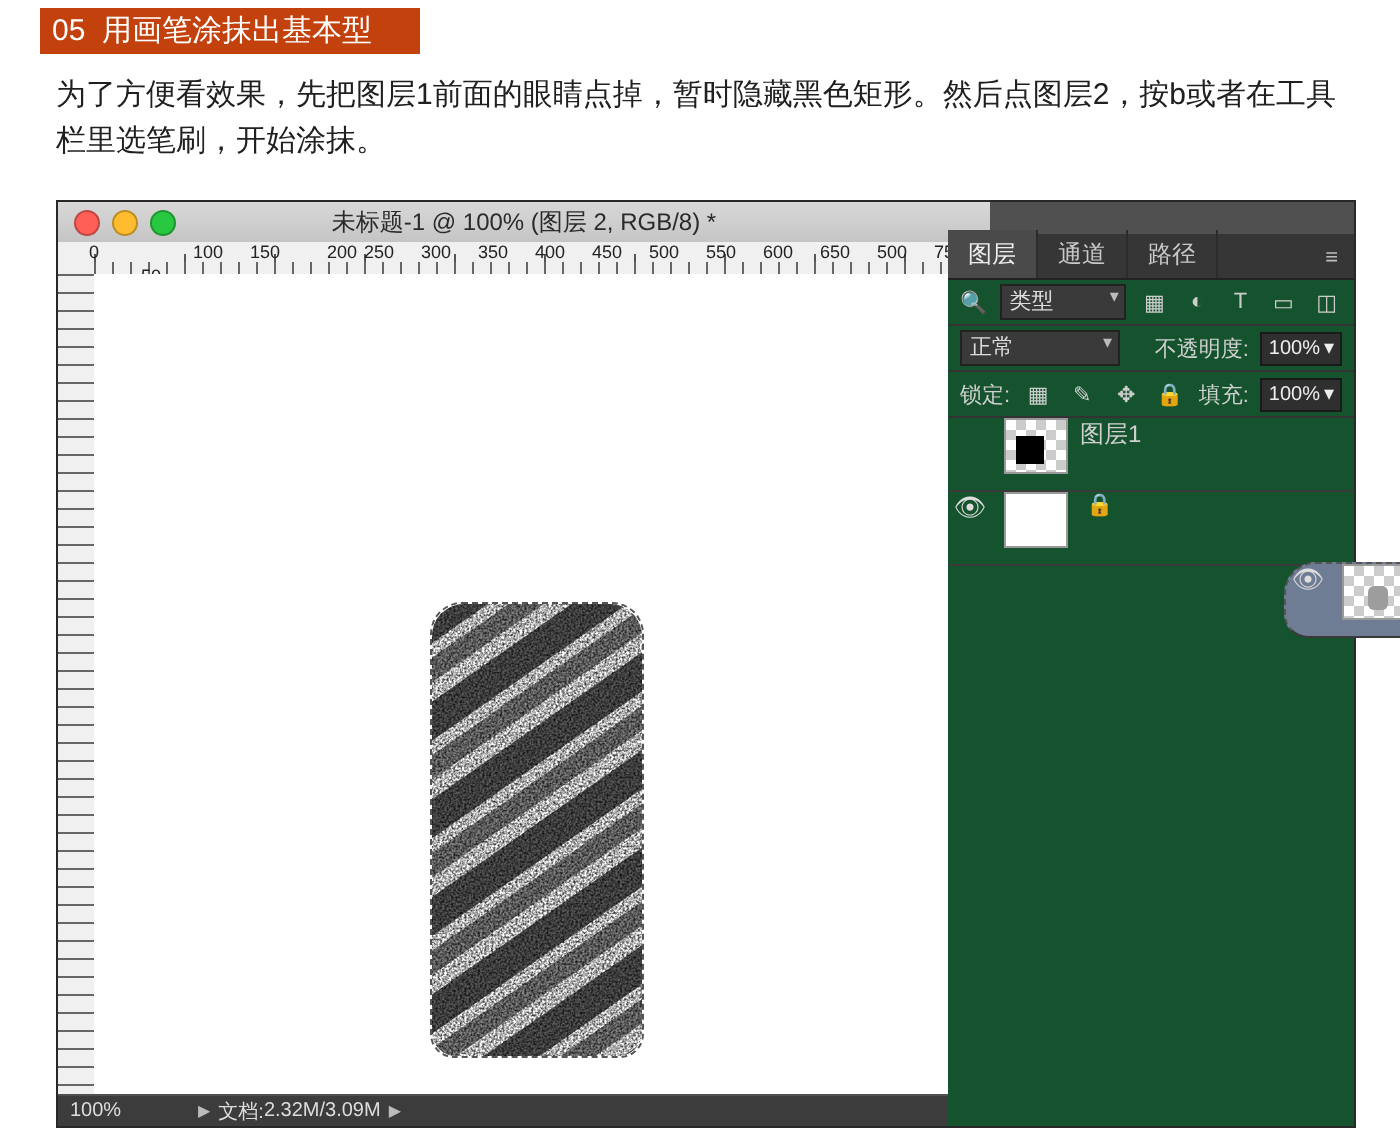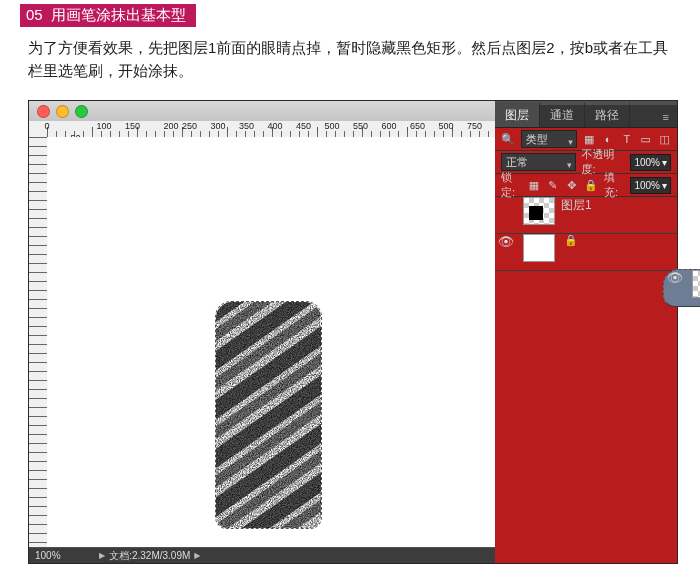--- a/index.html
+++ b/index.html
@@ -1,17 +1,17 @@
 <!DOCTYPE html>
 <html><head>
 <meta charset="utf-8">
 <style>
   html, body { margin:0; padding:0; background:#fff; font-family:"Microsoft YaHei","PingFang SC",sans-serif; }
   .page { width:700px; height:573px; position:relative; }
-  .step-header { position:absolute; left:20px; top:4px; background:#be185d; color:#fff; font-size:15px; padding:2px 10px 2px 6px; font-weight:400; }
+  .step-header { position:absolute; left:20px; top:4px; background:#c2410c; color:#fff; font-size:15px; padding:2px 24px 2px 6px; font-weight:400; }
   .instruction { position:absolute; left:28px; top:36px; right:28px; font-size:15px; color:#202020; line-height:1.55; }
   
   .pswin { position:absolute; left:28px; top:100px; width:648px; height:462px; background:#505050; border:1px solid #282828; }
   
   .titlebar { position:absolute; left:0; top:0; right:182px; height:20px; background:linear-gradient(#d8d8d8,#c5c5c5); border-bottom:1px solid #9a9a9a; }
   .traffic { position:absolute; left:8px; top:4px; display:flex; gap:6px; }
   .dot { width:11px; height:11px; border-radius:50%; border:1px solid rgba(0,0,0,.25); }
   .dot.r{background:#ff5f57;} .dot.y{background:#febc2e;} .dot.g{background:#28c840;}
   .titletext { position:absolute; left:0; right:0; top:2px; text-align:center; font-size:12px; color:#2a2a2a; }
   
@@ -28,27 +28,27 @@
   .canvas { position:absolute; left:18px; top:36px; right:182px; bottom:16px; background:#fff; }
   
   .sel { position:absolute; left:168px; top:164px; width:105px; height:226px; border:1px dashed #555; border-radius:16px 16px 12px 12px; }
   .brush { position:absolute; inset:0; border-radius:16px 16px 12px 12px; overflow:hidden; }
   .brush svg { width:100%; height:100%; display:block; }
   
   .status { position:absolute; left:0; right:182px; bottom:0; height:15px; background:#3c3c3c; color:#ddd; font-size:10px; display:flex; align-items:center; }
   .status .zoom { width:60px; padding-left:6px; }
   .status .tri { margin:0 4px; font-size:8px; color:#bbb; }
   
-  .panels { position:absolute; right:0; top:4px; width:182px; bottom:0; background:#b91c1c; color:#d0d0d0; font-size:11px; }
+  .panels { position:absolute; right:0; top:16px; width:203px; bottom:0; background:#14532d; color:#d0d0d0; font-size:11px; }
   .tabbar { height:22px; background:#363636; display:flex; align-items:flex-end; border-bottom:1px solid #222; }
   .tab { padding:4px 10px 3px; font-size:12px; color:#c8c8c8; border-right:1px solid #2c2c2c; }
   .tab.active { background:#4a4a4a; color:#eee; }
   .tabbar .menu { margin-left:auto; padding:4px 8px; color:#bbb; }
   .optrow { height:22px; border-bottom:1px solid #333; display:flex; align-items:center; padding:0 6px; gap:6px; }
-  .select { background:#3a3a3a; border:1px solid #222; color:#ddd; font-size:11px; height:16px; display:flex; align-items:flex-end; padding:0 14px 0 4px; position:relative;font-family:Liberation Serif, serif; }
+  .select { background:#3a3a3a; border:1px solid #222; color:#ddd; font-size:11px; height:16px; display:flex; align-items:flex-start; padding:0 14px 0 4px; position:relative;font-family:Liberation Serif, serif; }
   .select::after { content:"▾"; position:absolute; right:3px; font-size:9px; color:#bbb; }
   .iconbtn { width:16px; height:16px; display:flex; align-items:center; justify-content:center; color:#ccc; }
   .pct { background:#2f2f2f; border:1px solid #1a1a1a; color:#eee; font-size:10px; padding:0 3px; height:15px; display:flex; align-items:center; }
   .layerlist { padding:0; }
   .layer { height:36px; display:flex; align-items:flex-start; border-bottom:1px solid #3a3a3a; }
   .layer.sel { background:#6f7d94; color:#fff; }
   .eye { width:22px; display:flex; justify-content:center; font-size:13px; color:#ddd; }
   .thumb { width:32px; height:28px; margin:0 6px; border:1px solid #999; background:#fff; box-sizing:border-box; }
   .thumb.checker { background:
     linear-gradient(45deg,#ccc 25%,transparent 25%,transparent 75%,#ccc 75%),
@@ -72,20 +72,21 @@
 <div class="instruction">为了方便看效果，先把图层1前面的眼睛点掉，暂时隐藏黑色矩形。然后点图层2，按b或者在工具栏里选笔刷，开始涂抹。</div>
 
 <div class="pswin">
 
   <div class="titlebar">
     <div class="traffic">
       <div class="dot r"></div>
       <div class="dot y"></div>
       <div class="dot g"></div>
     </div>
+    <div class="titletext">未标题-1 @ 100% (图层 2, RGB/8) *</div>
   </div>
 
   <div class="hrule">
     <div class="ticks"></div>
     <div class="labels" id="ruler-labels">
           <span style="left: 0px;">0</span>
           <span style="left: 28.5px; margin-top: 12px;">50</span>
           <span style="left: 57px;">100</span>
           <span style="left: 85.5px;">150</span>
           <span style="left: 124px; text-align: center;">200</span>

